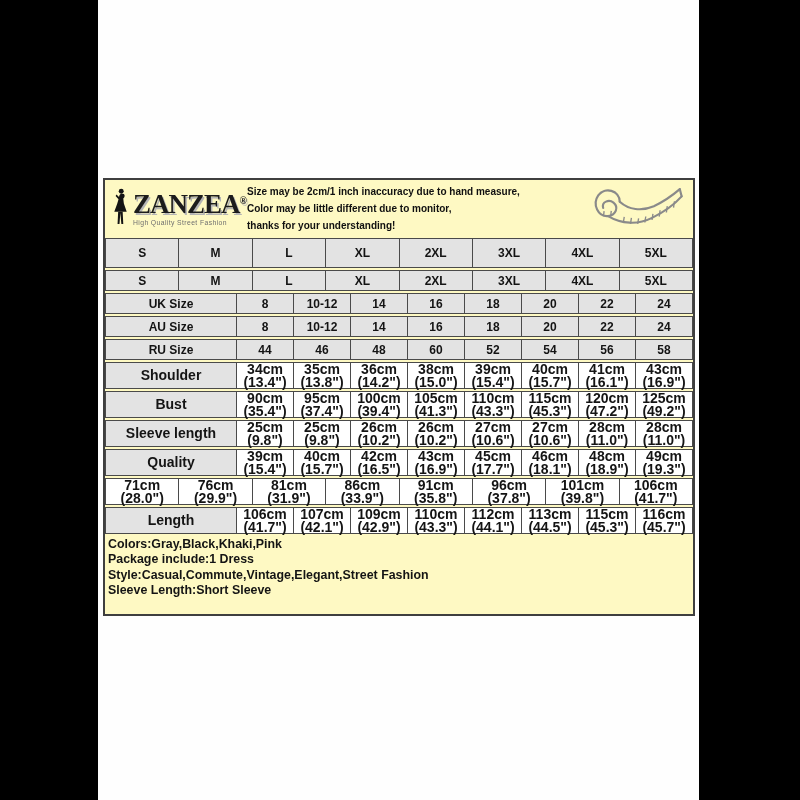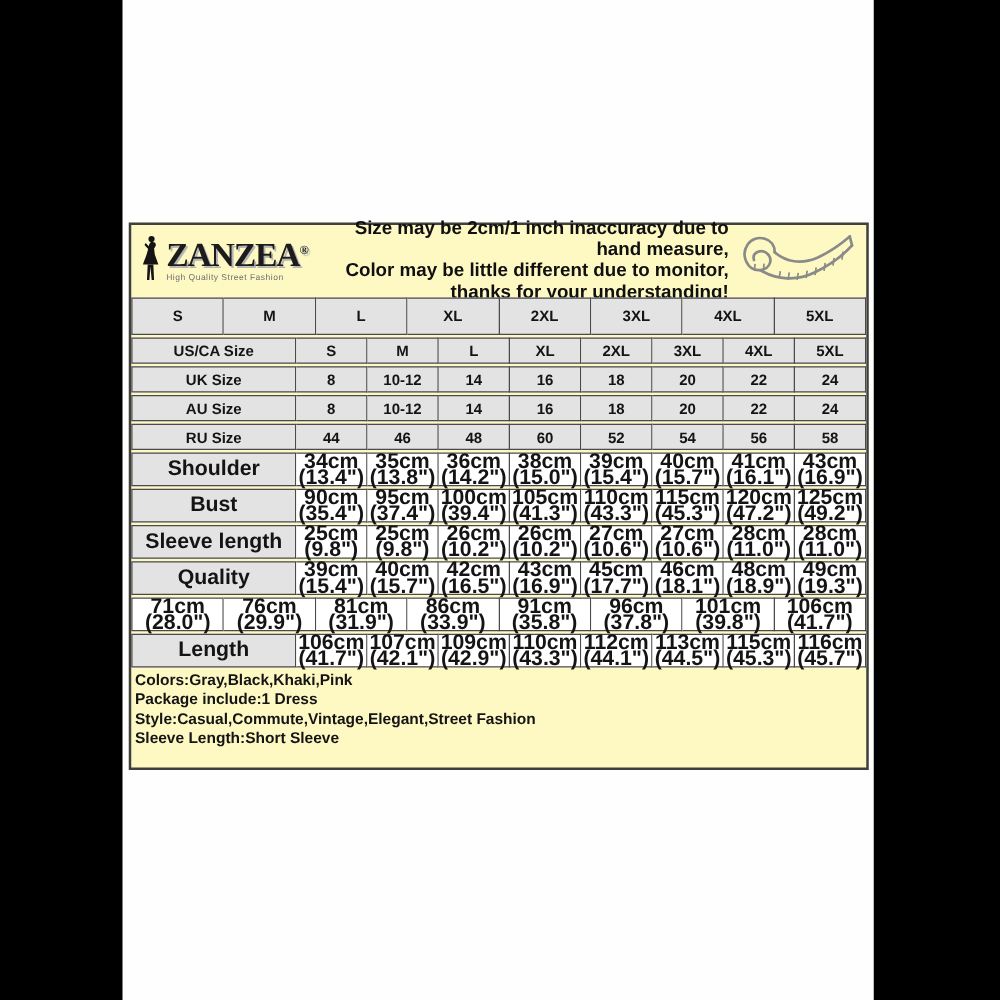--- a/index.html
+++ b/index.html
@@ -19,36 +19,36 @@
   .logo { display:flex; align-items:center; width:136px; flex:0 0 136px; }
   .logo-text { margin-left:3px; }
   .brand {
     font-family:"Liberation Serif", serif; font-weight:700;
     font-size:27px; line-height:27px; letter-spacing:-1px; color:#1c1c1c;
     text-shadow:1.5px 1.5px 0 #b5b5b5;
     white-space:nowrap;
   }
   .reg { font-size:10px; vertical-align:top; letter-spacing:0; position:relative; top:-4px; }
   .tagline { font-size:6.8px; color:#6e6e6e; letter-spacing:0.4px; margin-top:1px; white-space:nowrap; }
-  .notice { flex:1 1 auto; text-align:right; font-weight:700; font-size:15px; line-height:17px; color:#101010; }
+  .notice { flex:1 1 auto; text-align:left; font-weight:700; font-size:10px; line-height:17px; color:#101010; }
   .tape { width:104px; flex:0 0 104px; height:52px; }
   
   .size-table { width:100%; }
   .t-row { display:flex; margin-top:2px; }
   .cell {
     box-sizing:border-box; border:1px solid #4a4a4a; background:#e3e3e3;
     display:flex; flex-direction:column; justify-content:center; align-items:center;
     text-align:center; font-weight:700;
   }
   .cell:not(:first-child) { border-left:none; }
   .label-cell { flex:0 0 132px; width:132px; }
   .data-cell { flex:1 1 0; }
   .conv-row { height:21px; font-size:12px; }
   .conv-row.tall { height:30px; line-height:13px; }
-  .meas-row { height:27px; font-size:17px; line-height:12.6px; }
+  .meas-row { height:27px; font-size:14px; line-height:12.6px; }
   .meas-row .data-cell { background:#fff; }
   
   .product-info { padding:3px 3px 0 3px; }
   .product-info div { font-weight:700; font-size:12.4px; line-height:15.4px; white-space:nowrap; }
 </style>
 </head>
 <body>
 
 <div class="screen">
   <div class="band"></div>
@@ -101,23 +101,20 @@
           <div class="cell data-cell">S</div>
           <div class="cell data-cell">M</div>
           <div class="cell data-cell">L</div>
           <div class="cell data-cell">XL</div>
           <div class="cell data-cell">2XL</div>
           <div class="cell data-cell">3XL</div>
           <div class="cell data-cell">4XL</div>
           <div class="cell data-cell">5XL</div>
         </div>
         <div class="t-row conv-row">
-          <div class="cell label-cell">
-            <div class="">US/CA Size</div>
-          </div>
           <div class="cell data-cell">S</div>
           <div class="cell data-cell">M</div>
           <div class="cell data-cell">L</div>
           <div class="cell data-cell">XL</div>
           <div class="cell data-cell">2XL</div>
           <div class="cell data-cell">3XL</div>
           <div class="cell data-cell">4XL</div>
           <div class="cell data-cell">5XL</div>
         </div>
         <div class="t-row conv-row">

